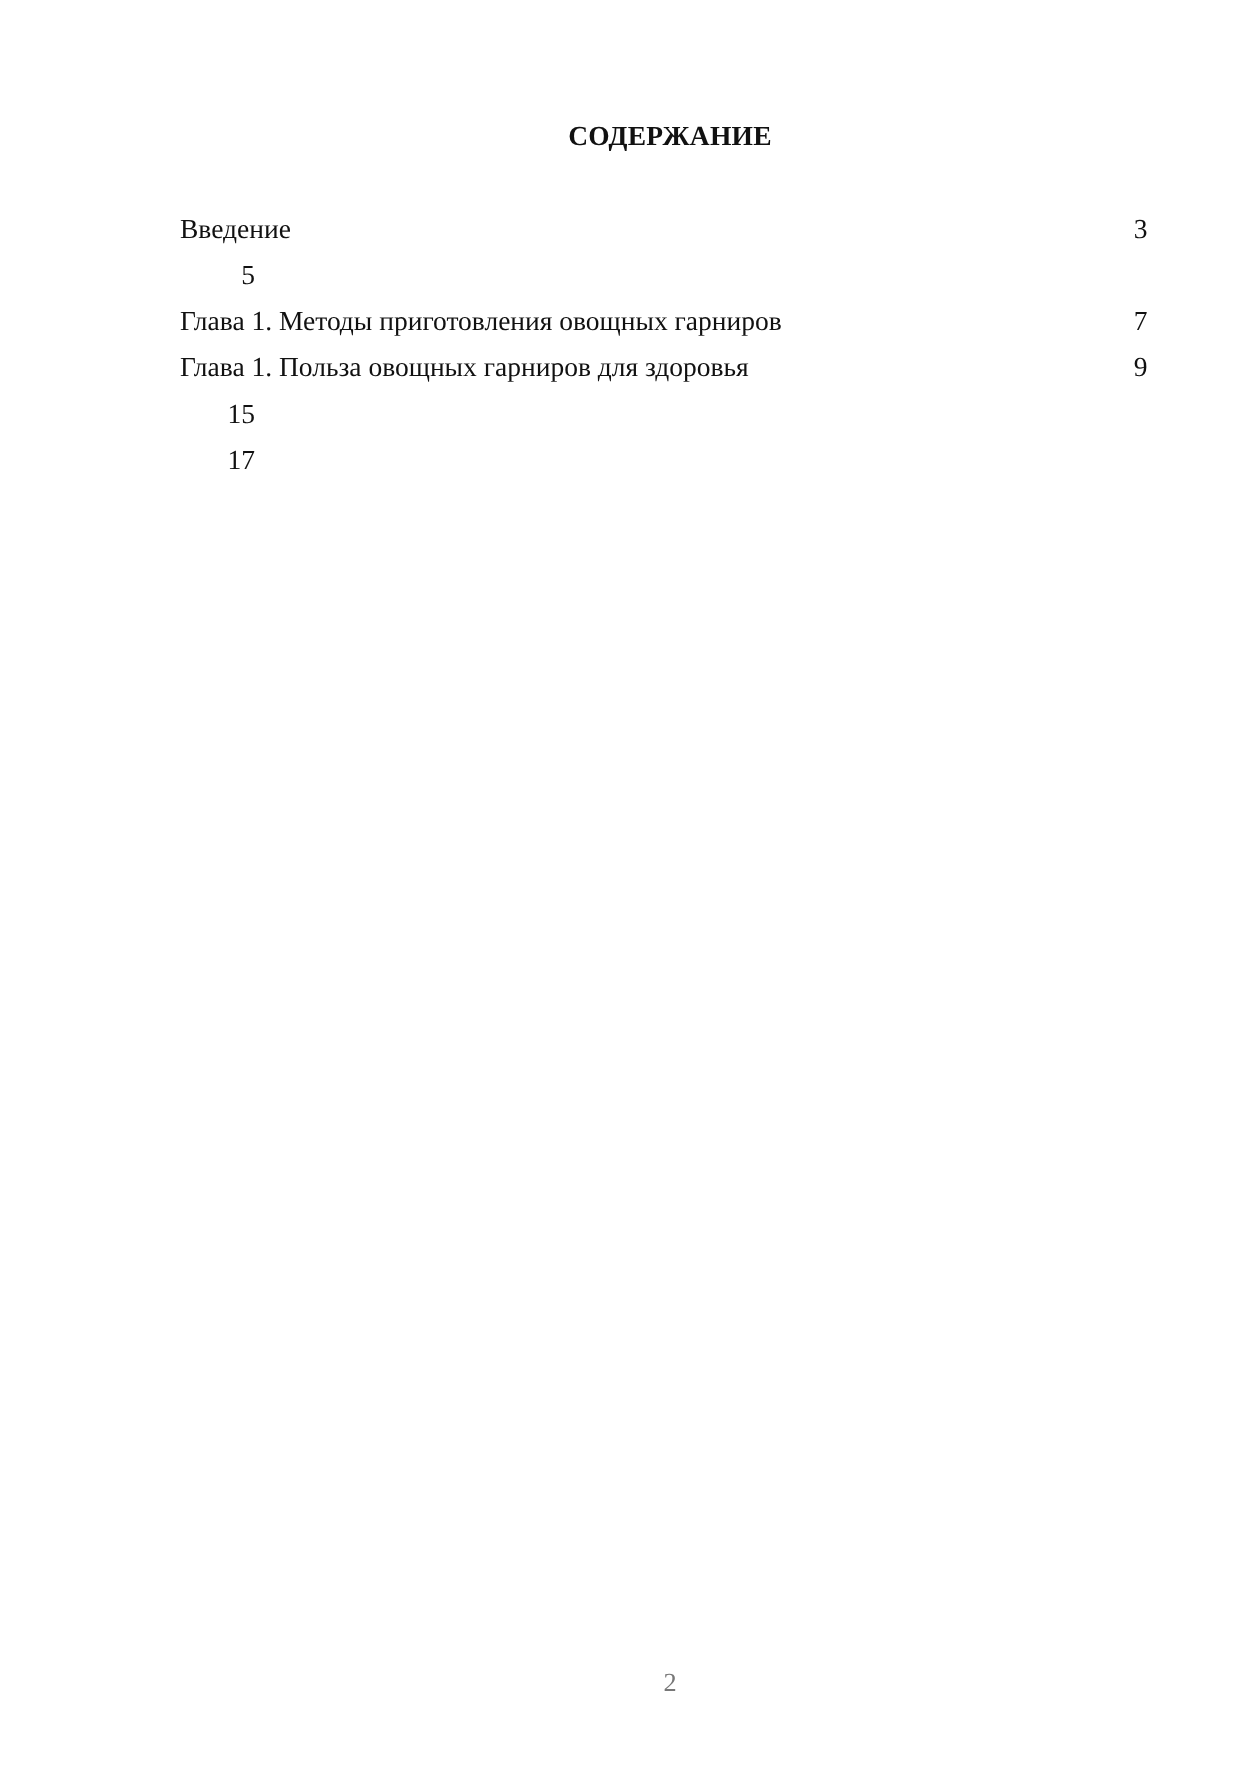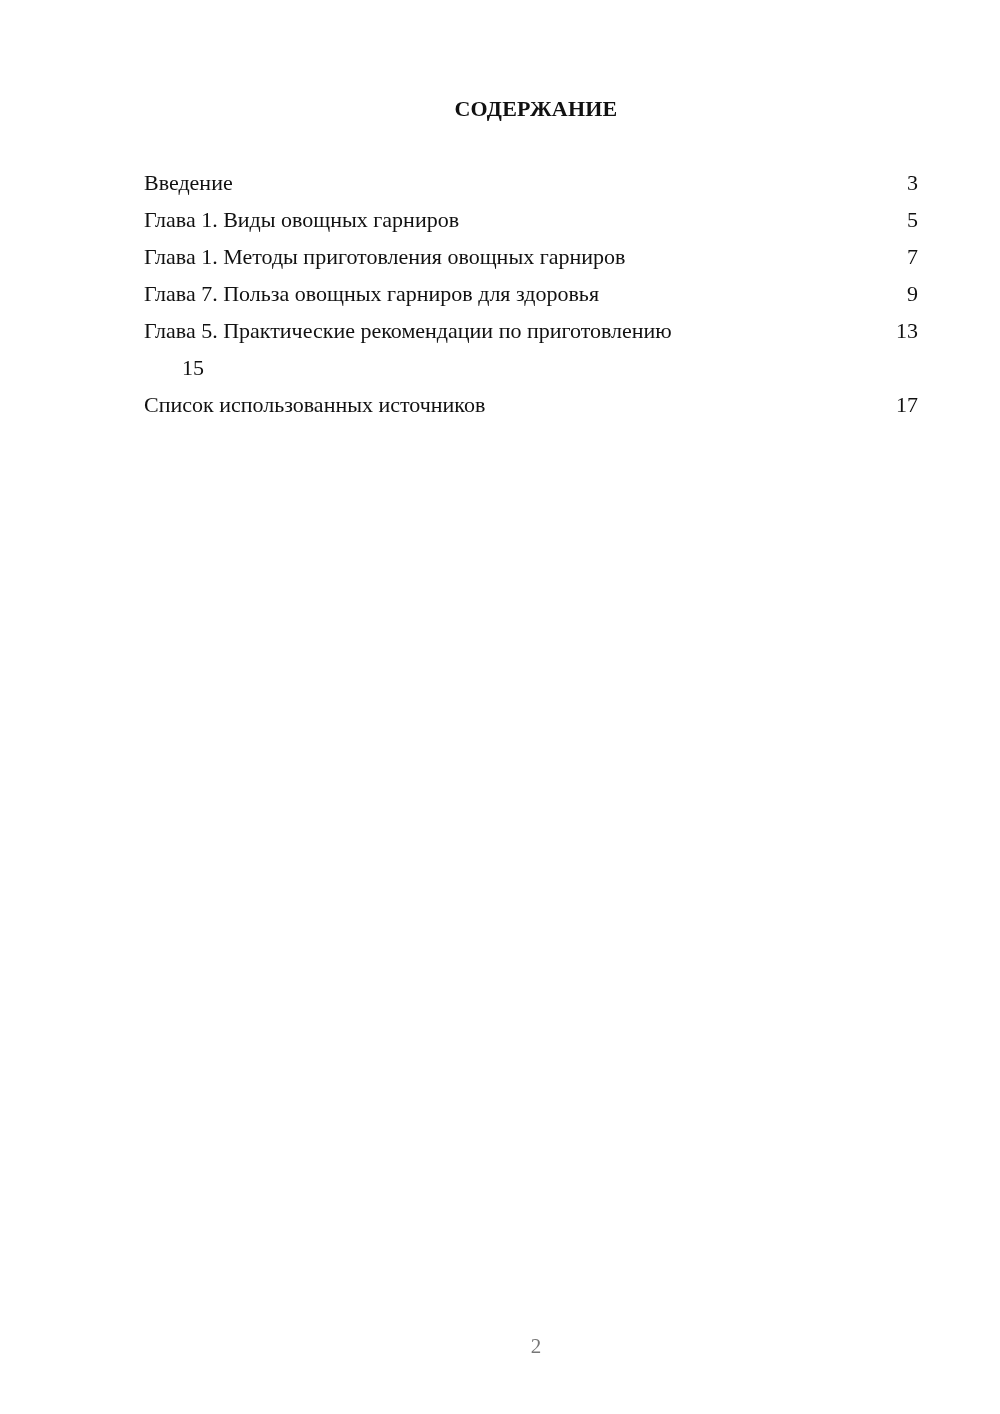--- a/index.html
+++ b/index.html
@@ -69,38 +69,32 @@
 
 <div class="page">
   <div class="toc-title">СОДЕРЖАНИЕ</div>
 
   <div class="toc-list">
     <div class="toc-row">
       <span class="label">Введение</span>
       <span class="pg">3</span>
     </div>
     <div class="toc-row">
-      <span class="label">Глава 1. Виды овощных гарниров</span>
       <span class="pg">5</span>
     </div>
     <div class="toc-row">
       <span class="label">Глава 1. Методы приготовления овощных гарниров</span>
       <span class="pg">7</span>
     </div>
     <div class="toc-row">
-      <span class="label">Глава 7. Польза овощных гарниров для здоровья</span>
+      <span class="label">Глава 1. Польза овощных гарниров для здоровья</span>
       <span class="pg">9</span>
-    </div>
-    <div class="toc-row">
-      <span class="label">Глава 5. Практические рекомендации по приготовлению</span>
-      <span class="pg">13</span>
     </div>
     <div class="toc-row">
       <span class="pg">15</span>
     </div>
     <div class="toc-row">
-      <span class="label">Список использованных источников</span>
       <span class="pg">17</span>
     </div>
   </div>
 
   <div class="page-number">2</div>
 </div>
 
 </body></html>

